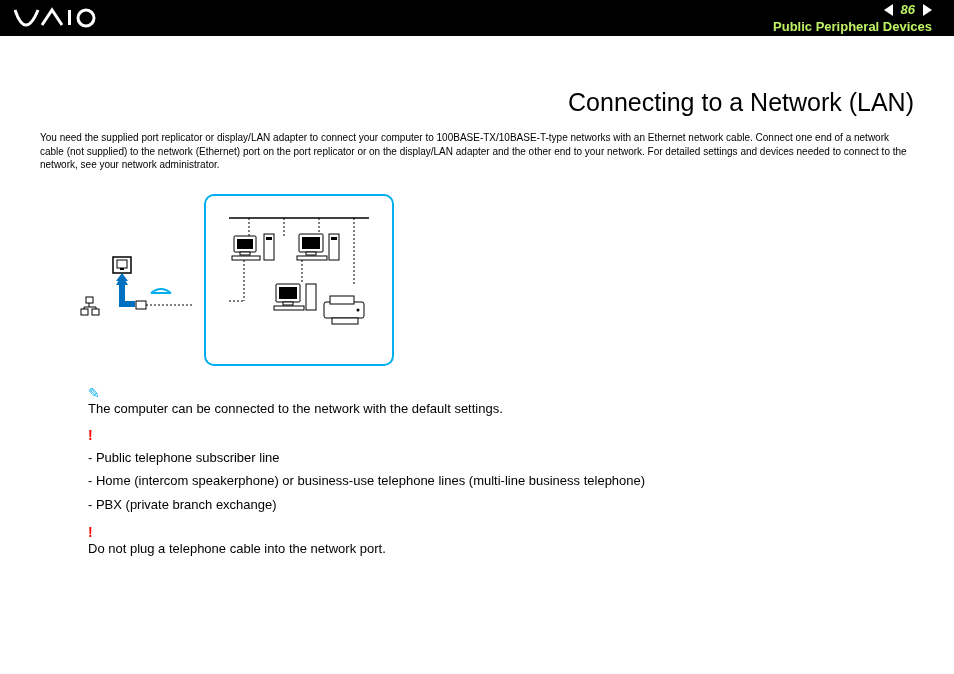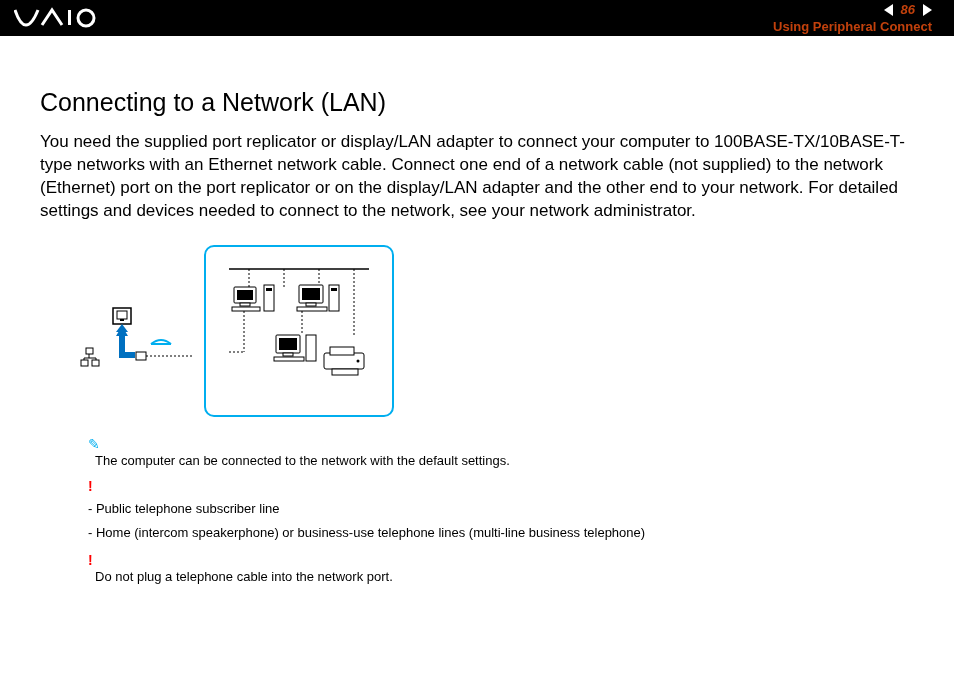--- a/index.html
+++ b/index.html
@@ -6,21 +6,21 @@
     margin: 0;
     padding: 0;
     width: 954px;
     height: 674px;
     font-family: Arial, Helvetica, sans-serif;
     background: #fff;
     color: #000;
   }
   .topbar {
     background: #000;
-    color: #c2410c;
+    color: #bef264;
     height: 36px;
     display: flex;
     align-items: center;
     justify-content: space-between;
     padding: 0 22px 0 14px;
   }
   .logo {
     font-family: "Arial Narrow", Arial, sans-serif;
     font-weight: bold;
     font-size: 22px;
@@ -63,23 +63,24 @@
     align-items: center;
     gap: 8px;
   }
   .content {
     padding: 52px 40px 0 40px;
   }
   h1 {
     font-size: 25px;
     font-weight: normal;
     margin: 0 0 14px 0;
+    text-align: right;
   }
   .intro {
-    font-size: 17px;
+    font-size: 10px;
     line-height: 1.35;
     margin: 0 0 22px 0;
   }
   .diagram-wrap {
     display: flex;
     align-items: center;
     gap: 0;
     margin: 0 0 18px 36px;
   }
   .lan-frame {
@@ -90,21 +91,21 @@
     height: 152px;
     position: relative;
     box-sizing: content-box;
   }
   .note-block {
     margin: 0 0 0 48px;
     font-size: 13px;
     line-height: 1.35;
   }
   .note-block p {
-    margin: 0 0 8px 7px;
+    margin: 0 0 8px 0;
   }
   .note-icon-pen {
     color: #00aeef;
     font-size: 14px;
     display: block;
     margin-bottom: -2px;
   }
   .note-icon-bang {
     color: #ff0000;
     font-weight: bold;
@@ -137,21 +138,21 @@
       <rect x="54" y="3" width="3" height="15" fill="#fff"></rect>
       <circle cx="72" cy="11" r="8" stroke="#fff" stroke-width="3" fill="none"></circle>
     </svg>
   </div>
   <div class="topbar-right-col">
     <div class="topbar-right-row">
       <div class="nav-arrow nav-left"></div>
       <span class="page-no">86</span>
       <div class="nav-arrow nav-right"></div>
     </div>
-    <div class="section-right">Using Peripheral Connect</div>
+    <div class="section-right">Public Peripheral Devices</div>
   </div>
 </div>
 
 <div class="content">
   <h1>Connecting to a Network (LAN)</h1>
   <p class="intro">You need the supplied port replicator or display/LAN adapter to connect your computer to 100BASE-TX/10BASE-T-type networks with an Ethernet network cable. Connect one end of a network cable (not supplied) to the network (Ethernet) port on the port replicator or on the display/LAN adapter and the other end to your network. For detailed settings and devices needed to connect to the network, see your network administrator.</p>
 
   <div class="diagram-wrap">
     <div class="left-conn">
       <svg width="120" height="90" viewBox="0 0 120 90">
@@ -240,18 +241,19 @@
 
   <div class="note-block">
     <span class="note-icon-pen">✎</span>
     <p>The computer can be connected to the network with the default settings.</p>
 
     <span class="note-icon-bang">!</span>
 
     <div class="dash-list">
       <div>- Public telephone subscriber line</div>
       <div>- Home (intercom speakerphone) or business-use telephone lines (multi-line business telephone)</div>
+      <div>- PBX (private branch exchange)</div>
     </div>
 
     <span class="note-icon-bang">!</span>
     <p>Do not plug a telephone cable into the network port.</p>
   </div>
 </div>
 
 </body></html>

